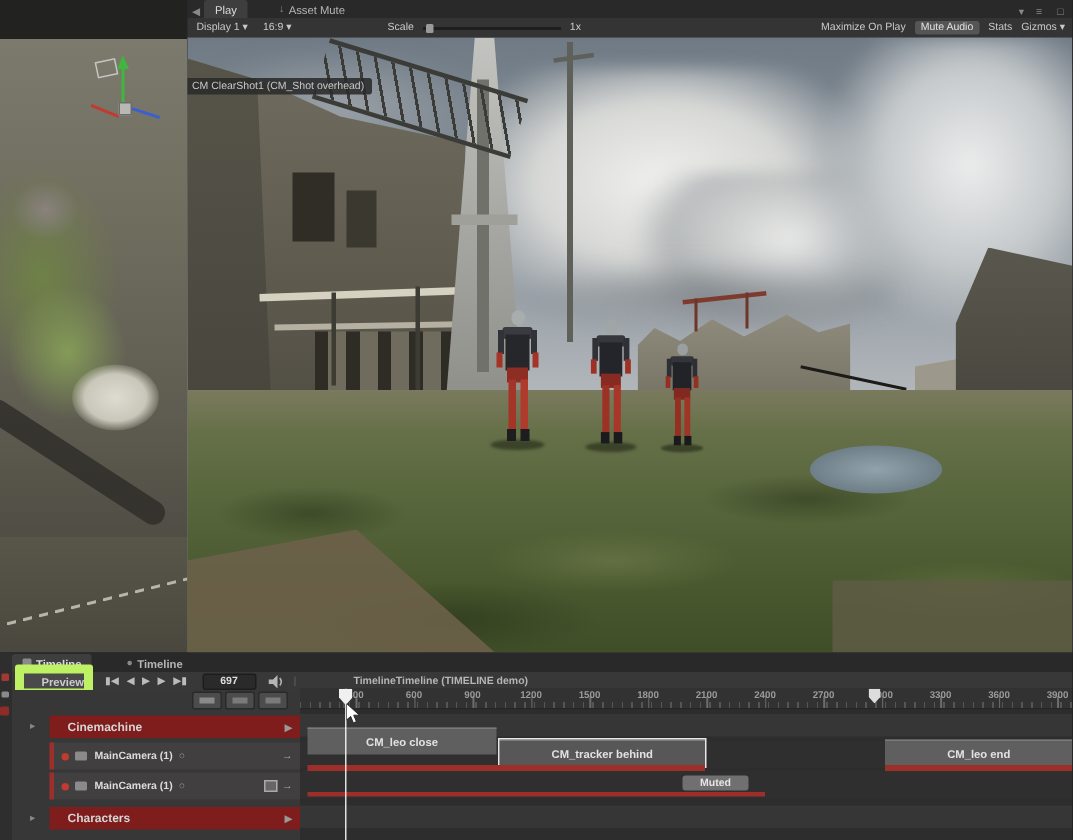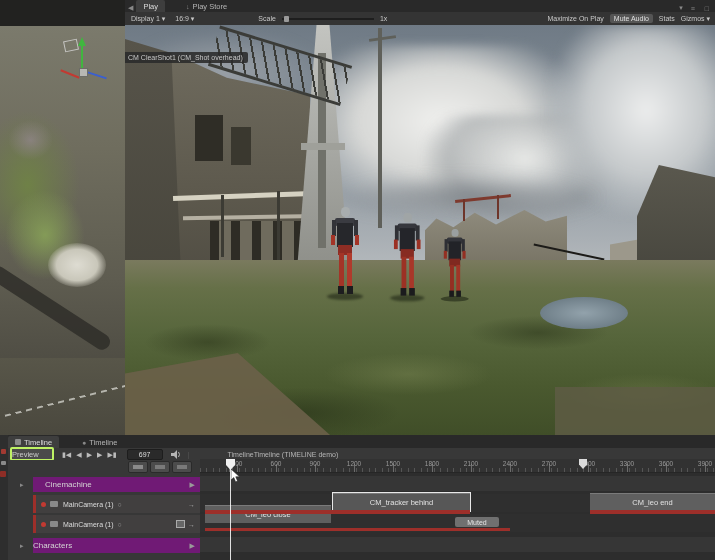--- a/index.html
+++ b/index.html
@@ -5,27 +5,27 @@
   html,body{margin:0;padding:0;background:#1e1e1e;}
   #root{position:relative;width:715px;height:560px;overflow:hidden;
         font-family:"Liberation Sans","DejaVu Sans",sans-serif;background:#2b2b2b;
         -webkit-font-smoothing:antialiased;}
   .a{position:absolute;}
   .txt{color:#c9c9c9;font-size:8px;line-height:1;white-space:nowrap;}
   .tiny{font-size:7px;}
   .tab{display:flex;align-items:center;gap:3px;padding:0 7px;height:12px;font-size:7.5px;color:#b5b5b5;}
   .tab.active{background:#3e3e3e;color:#ddd;border-radius:2px 2px 0 0;}
   .chip{background:#555;border-radius:2px;padding:1px 4px;}
-  .btn{background:#4a4a4a;border:2px solid #bef264;border-radius:2px;color:#ccc;
-       font-size:7.5px;display:flex;align-items:center;justify-content:flex-start;}
+  .btn{background:#4a4a4a;border:6px solid #bef264;border-radius:2px;color:#ccc;
+       font-size:7.5px;display:flex;align-items:center;justify-content:flex-end;}
   .clip{background:#5f5f5f;border-top:1px solid #7a7a7a;color:#e2e2e2;font-size:7.5px;
         display:flex;align-items:center;justify-content:center;overflow:hidden;}
   .redstrip{background:#9d2f2a;}
   .trackrow{background:#413f3f;display:flex;align-items:center;}
-  .grouprow{background:#701a75;display:flex;align-items:center;color:#d5d5d5;font-size:8px;}
+  .grouprow{background:#7f1d1d;display:flex;align-items:center;color:#d5d5d5;font-size:8px;}
   .icon-box{background:#4c4c4c;border:1px solid #2a2a2a;border-radius:2px;display:flex;align-items:center;justify-content:center;}
 </style>
 </head>
 <body>
 
 <div id="root">
 
   <div class="a" style="left:0;top:0;width:125px;height:435px;overflow:hidden;background:#1c1c1a;">
     <div class="a" style="left:0;top:0;width:125px;height:28px;background:#222220;"></div>
     <div class="a" style="left:0;top:26px;width:125px;height:409px;
@@ -58,21 +58,21 @@
   <div class="a" style="left:125px;top:0;width:590px;height:435px;background:#292929;">
 
     <div class="a" style="left:0;top:0;width:590px;height:12px;background:#292929;display:flex;align-items:flex-end;">
       <span style="color:#888;font-size:7px;padding:0 3px;">◀</span>
       <div class="tab active">
           <span>Play</span>
         </div>
       <div style="width:14px;"></div>
       <div class="tab">
         <span style="color:#8a8a8a;font-size:7px;">↓</span>
-        <span>Play Store</span>
+        <span>Asset Mute</span>
       </div>
       <div style="flex:1;"></div>
       <span style="color:#8a8a8a;font-size:7px;padding:0 4px;">▾</span>
       <span style="color:#8a8a8a;font-size:7px;padding:0 4px;">≡</span>
       <span style="color:#8a8a8a;font-size:7px;padding:0 6px;">□</span>
     </div>
 
     <div class="a" style="left:0;top:12px;width:590px;height:13px;background:#343434;border-bottom:1px solid #1f1f1f;display:flex;align-items:center;">
       <span class="txt tiny" style="padding-left:6px;"><span>Display 1</span> ▾</span>
       <span class="txt tiny" style="padding-left:10px;"><span>16:9</span> ▾</span>
@@ -204,21 +204,21 @@
         <div class="a" style="left:17px;top:79px;width:6px;height:8px;background:#1a1a1c;"></div>
       </div>
 
       <div class="a" style="left:-2px;top:27px;height:11px;padding:0 5px;border-radius:2px;
            background:rgba(42,42,42,.88);display:flex;align-items:center;">
         <span class="txt tiny" style="color:#c8c8c8;">CM ClearShot1 (CM_Shot overhead)</span>
       </div>
     </div>
   </div>
 
-  <div class="a" style="left:0;top:435px;width:715px;height:125px;background:#333333;">
+  <div class="a" style="left:0;top:435px;width:715px;height:125px;background:#333333;font-weight:bold;">
 
     <div class="a" style="left:0;top:0;width:715px;height:13px;background:#292929;display:flex;align-items:flex-end;">
       <div style="width:8px;"></div>
       <div class="tab active">
         <span style="width:6px;height:6px;background:#8a8a8a;border-radius:1px;display:inline-block;"></span>
         <span>Timeline</span>
       </div>
       <div style="width:16px;"></div>
       <div class="tab">
         <span style="color:#888;font-size:7px;">●</span>
@@ -286,21 +286,21 @@
         <span style="width:8px;height:6px;background:#8a8a8a;border-radius:1px;margin-left:4px;display:inline-block;"></span>
         <span class="txt tiny" style="margin-left:5px;color:#ddd;">MainCamera (1)</span>
         <span style="color:#999;font-size:7px;margin-left:4px;">○</span>
         <div style="flex:1;"></div>
         <span style="width:7px;height:6px;border:1px solid #aaa;background:#666;margin-right:3px;display:inline-block;"></span>
         <span style="color:#aaa;font-size:7px;padding-right:5px;">→</span>
       </div>
 
       <span class="a txt tiny" style="left:12px;top:82px;color:#888;">▸</span>
       <div class="a grouprow" style="left:25px;top:78px;width:167px;height:15px;">
-        <span style="">Characters</span>
+        <span style="padding-left:12px;">Characters</span>
         <div style="flex:1;"></div>
         <span style="color:#999;font-size:7px;padding-right:5px;">▶</span>
       </div>
     </div>
 
     <div class="a" style="left:200px;top:24px;width:515px;height:101px;background:#2d2d2d;overflow:hidden;">
 
       <div class="a" style="left:0;top:0;width:515px;height:13px;background:#323232;border-bottom:1px solid #262626;">
         <div class="a" style="left:0;bottom:0;width:515px;height:4px;
              background:repeating-linear-gradient(90deg,#555 0 1px,transparent 1px 6.5px);"></div>
@@ -319,21 +319,21 @@
         <span class="a" style="left:427px;top:1px;transform:translateX(-50%);font-size:6.5px;color:#9a9a9a;">3300</span>
         <span class="a" style="left:466px;top:1px;transform:translateX(-50%);font-size:6.5px;color:#9a9a9a;">3600</span>
         <span class="a" style="left:505px;top:1px;transform:translateX(-50%);font-size:6.5px;color:#9a9a9a;">3900</span>
       </div>
 
       <div class="a" style="left:0;top:17px;width:515px;height:15px;background:#363636;"></div>
       <div class="a" style="left:0;top:35px;width:515px;height:18px;background:#2f2f2f;"></div>
       <div class="a" style="left:0;top:55px;width:515px;height:18px;background:#2f2f2f;"></div>
       <div class="a" style="left:0;top:78px;width:515px;height:15px;background:#363636;"></div>
 
-      <div class="a clip" style="left:5px;top:46px;width:126px;height:17px;">
+      <div class="a clip" style="left:5px;top:26px;width:126px;height:17px;">
         <span>CM_leo close</span>
       </div>
       <div class="a clip" style="left:390px;top:34px;width:125px;height:17px;">
         <span>CM_leo end</span>
       </div>
       <div class="a clip" style="left:133px;top:34px;width:137px;height:17px;background:#575757;outline:1px solid #e8e8e8;">
         <span>CM_tracker behind</span>
       </div>
       <div class="a redstrip" style="left:5px;top:51px;width:265px;height:4px;"></div>
       <div class="a redstrip" style="left:390px;top:51px;width:125px;height:4px;"></div>

